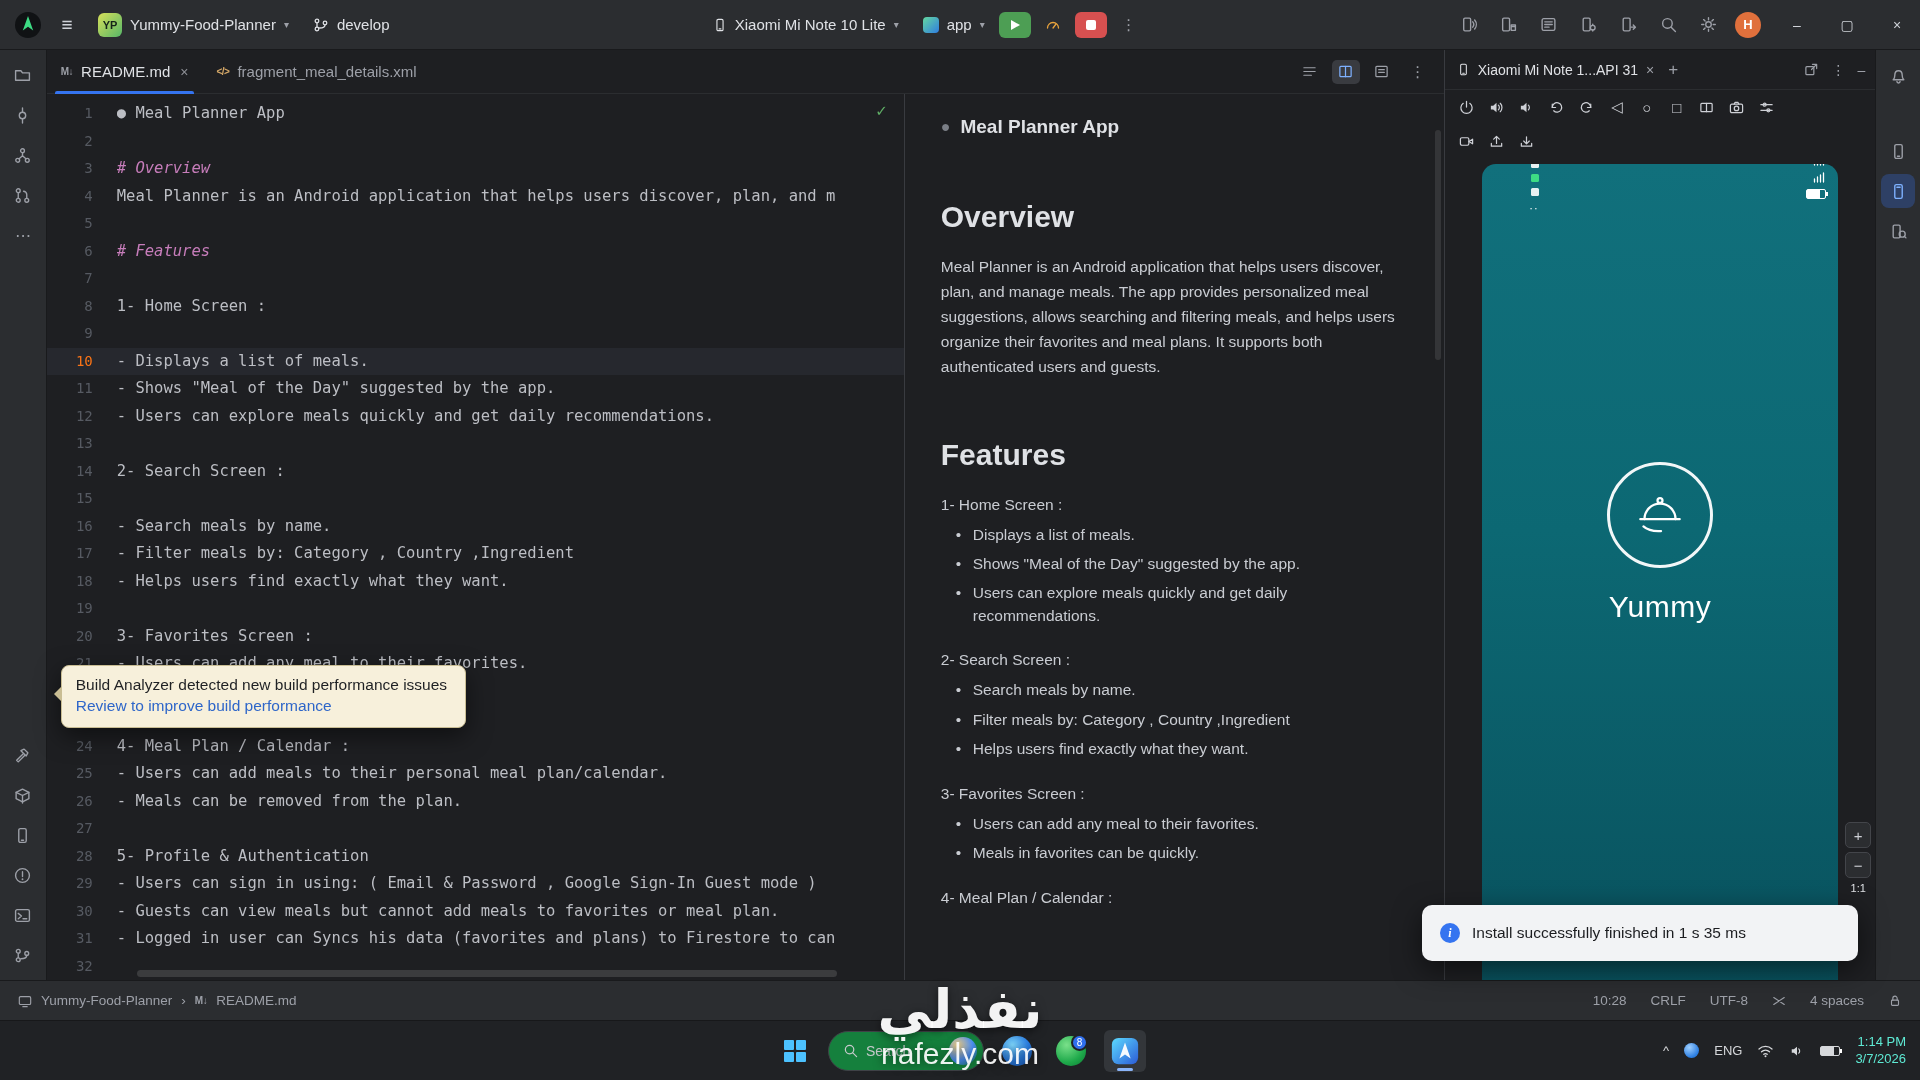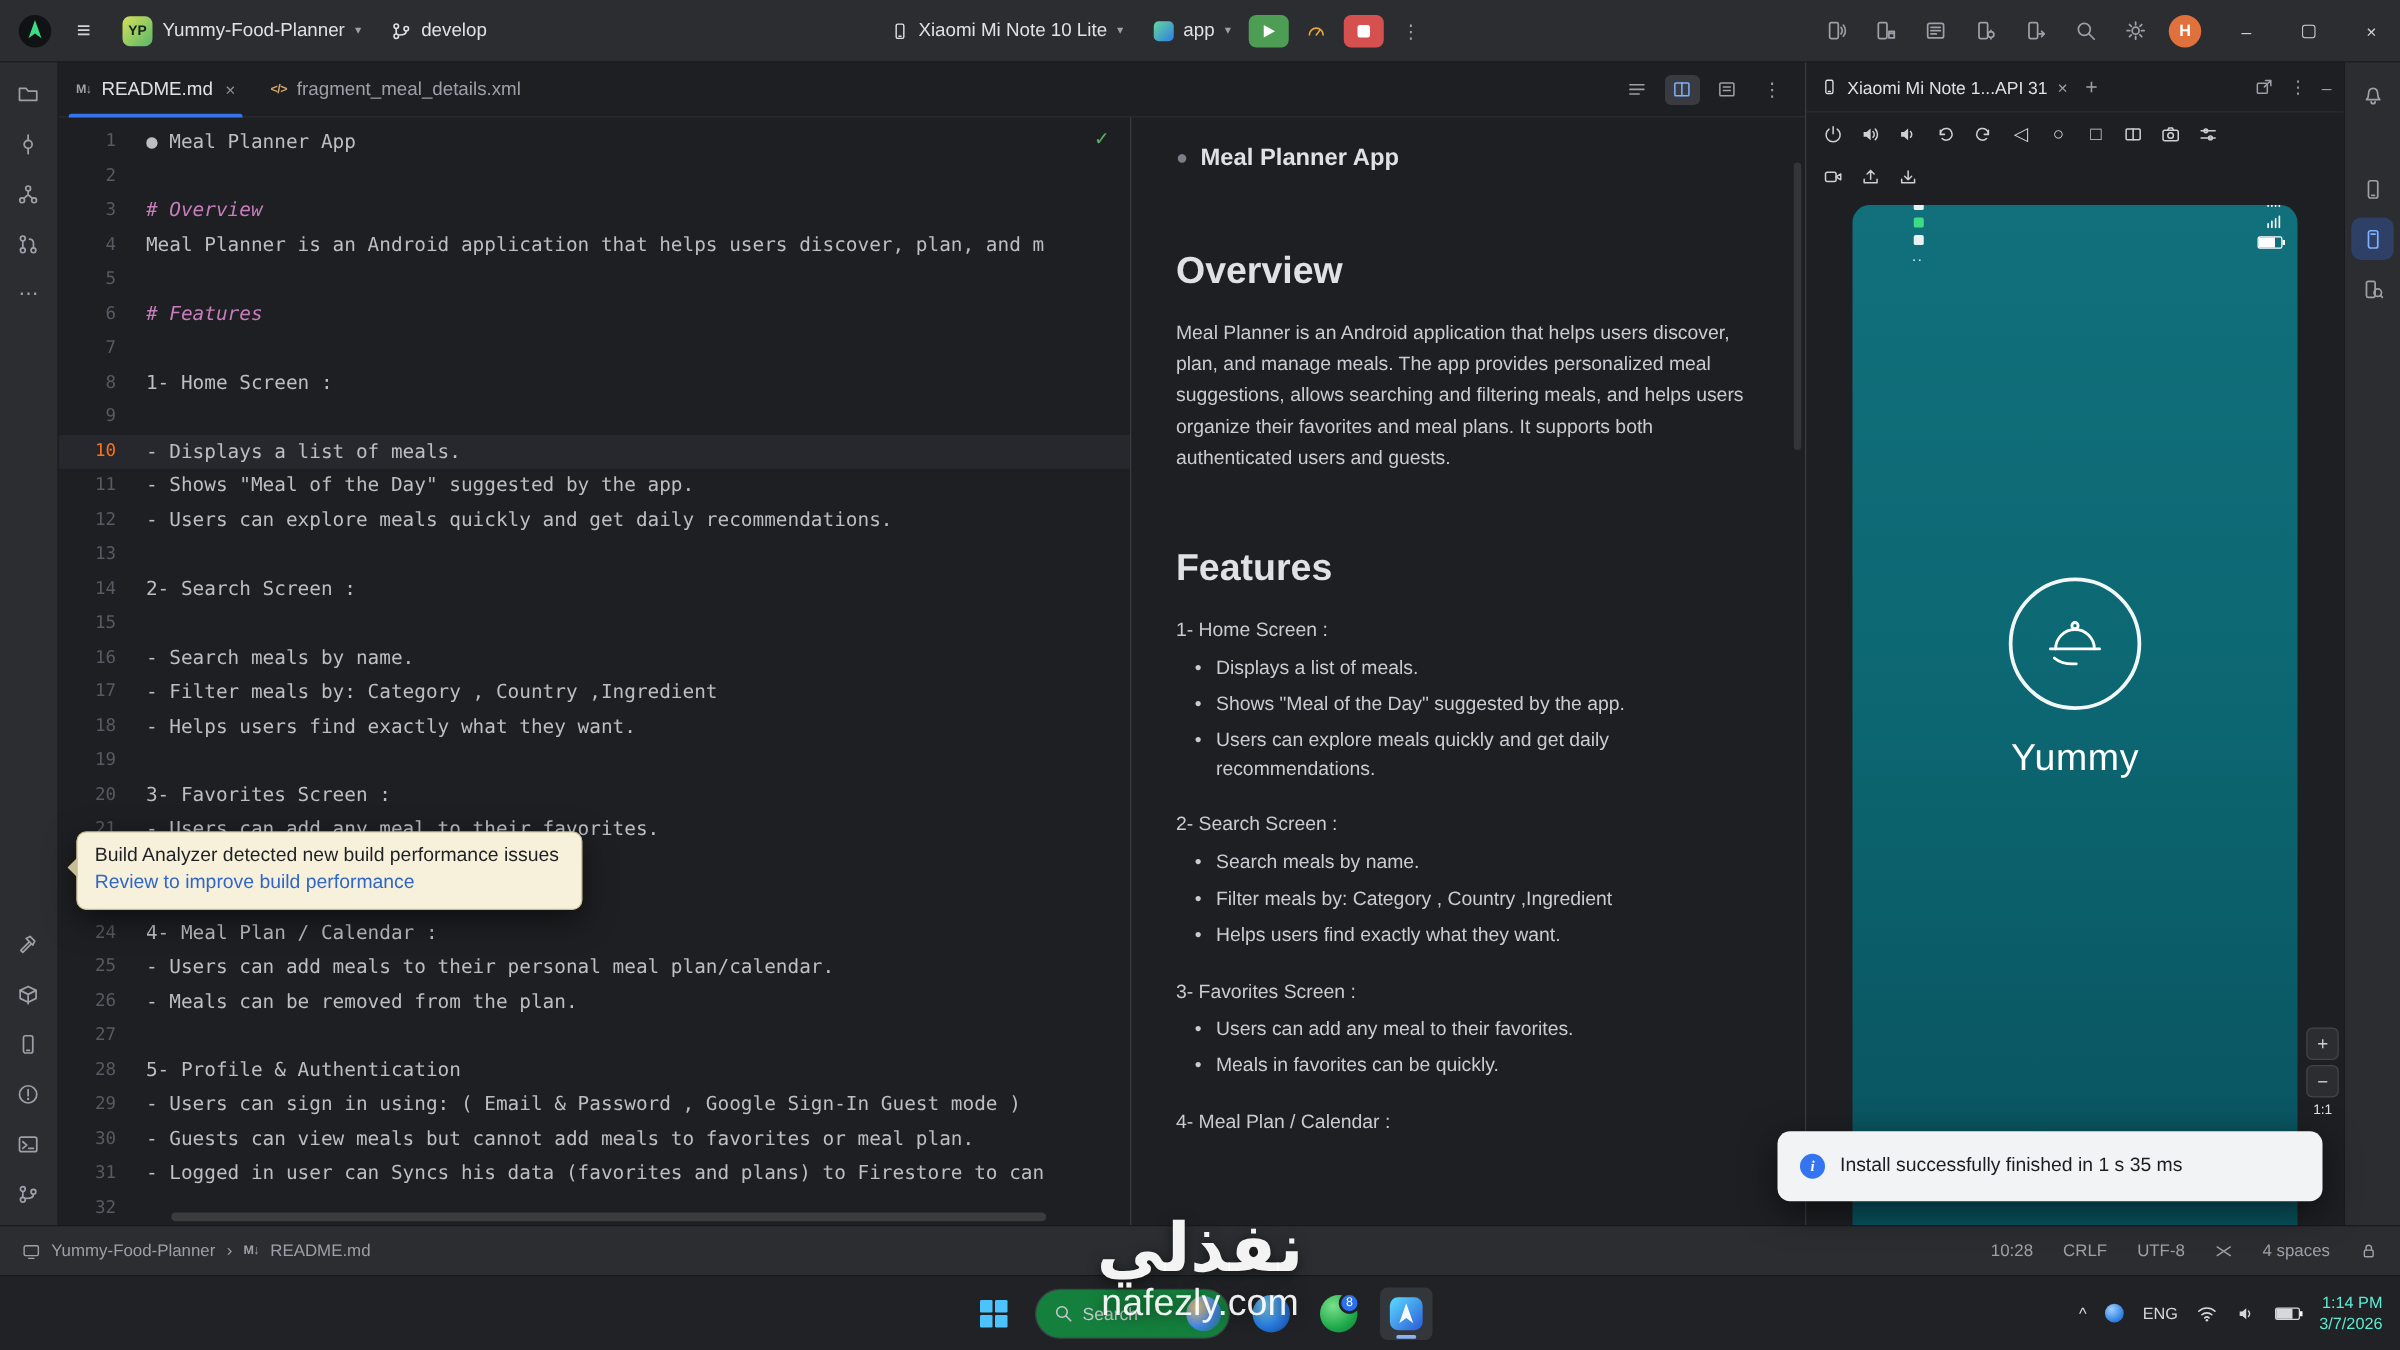--- a/index.html
+++ b/index.html
@@ -164,21 +164,21 @@
   .badge { position:absolute; top:-2px; right:-2px; min-width:17px; height:17px; border-radius:9px;
     background:#2f6fed; color:#fff; font-size:10px; display:grid; place-items:center;
     padding:0 3px; border:2px solid #202225; }
   .tk-tray { margin-left:auto; display:flex; align-items:center; gap:15px; padding-right:14px;
     color:#d6d8db; font-size:13px; }
   .tray-dot { width:15px; height:15px; border-radius:50%;
     background:radial-gradient(circle at 35% 30%, #9fd0ff, #2a7de1 70%); display:block; }
   .clock { text-align:right; font-size:13px; line-height:1.3; color:#5eead4; }
 
   
-  .watermark { position:absolute; left:50%; bottom:20px; transform:translateX(-50%);
+  .watermark { position:absolute; left:50%; bottom:9px; transform:translateX(-50%);
     text-align:center; z-index:9; pointer-events:none; }
   .wm-ar { font-family:"DejaVu Sans",sans-serif; font-size:54px; font-weight:bold;
     color:rgba(255,255,255,.95); text-shadow:0 2px 10px rgba(0,0,0,.55); }
   .wm-en { font-size:30px; color:rgba(255,255,255,.92); margin-top:-4px;
     text-shadow:0 2px 10px rgba(0,0,0,.55); }
 </style>
 </head>
 <body>
 
 <div class="app">

